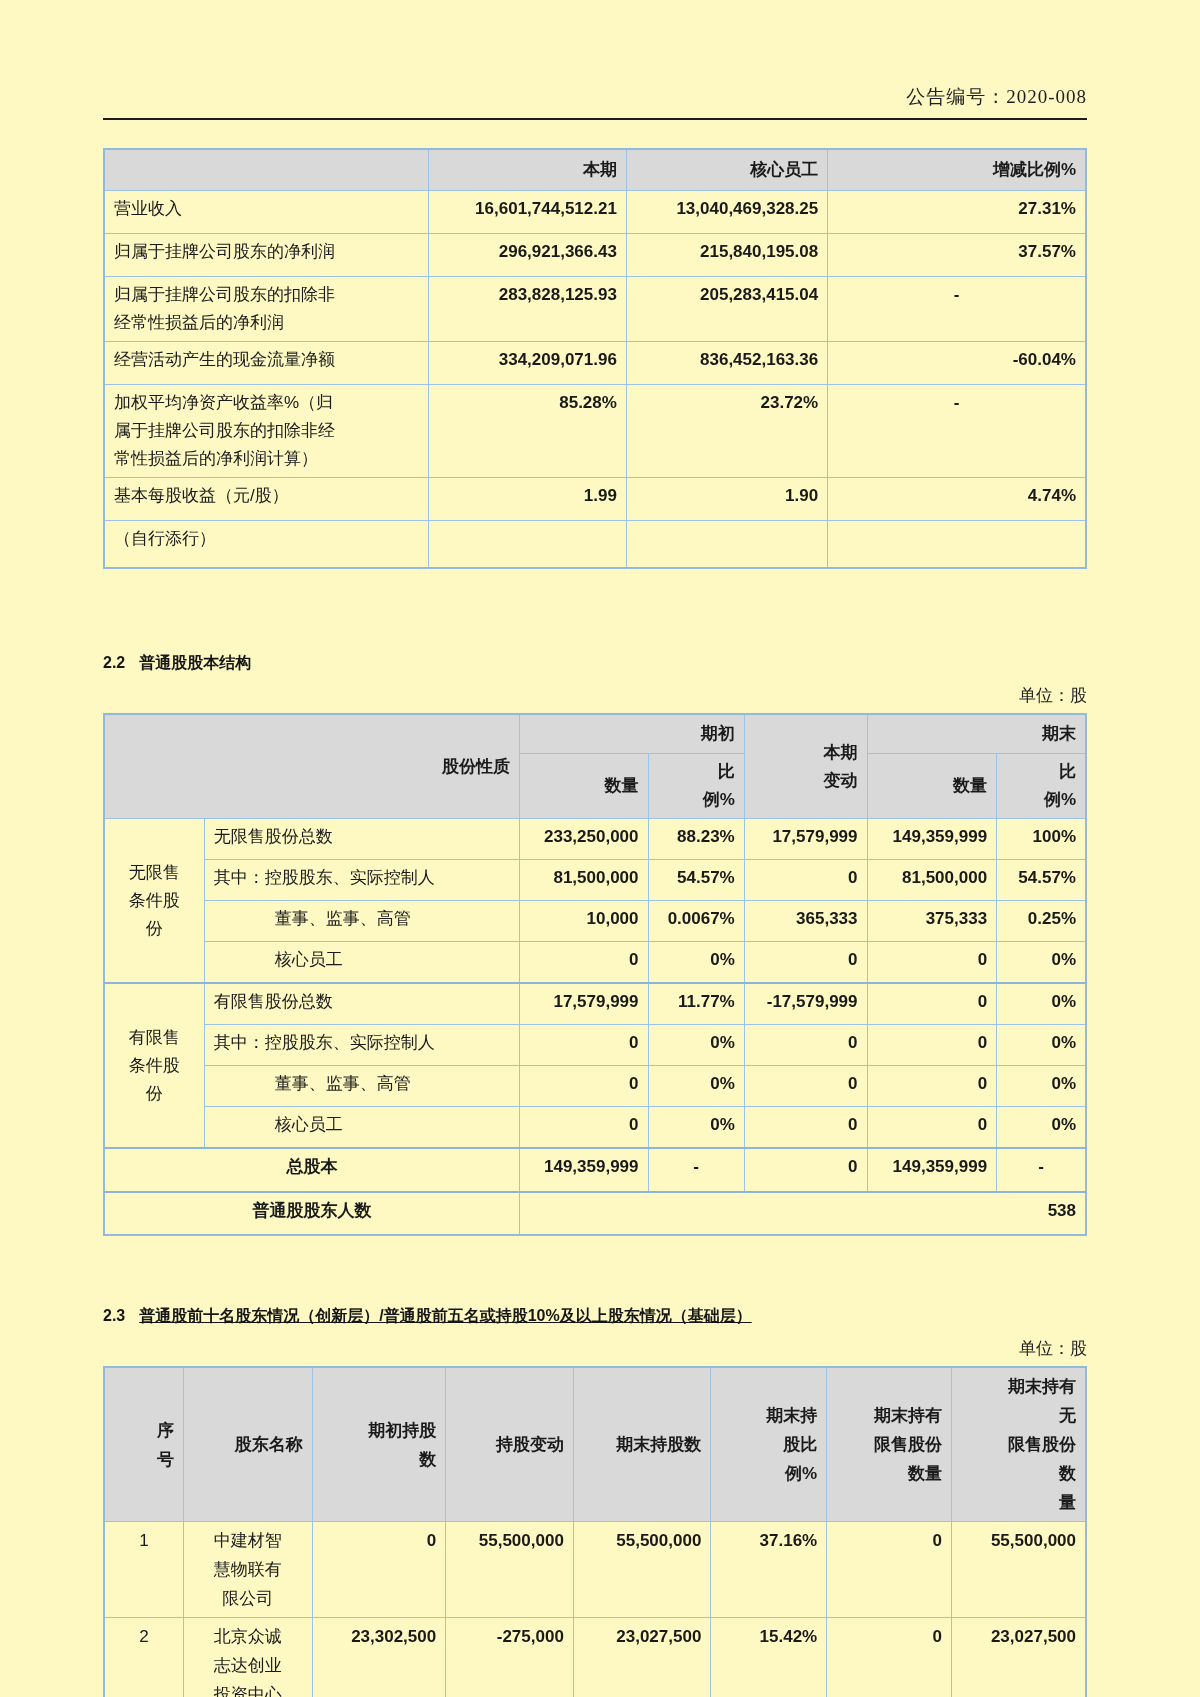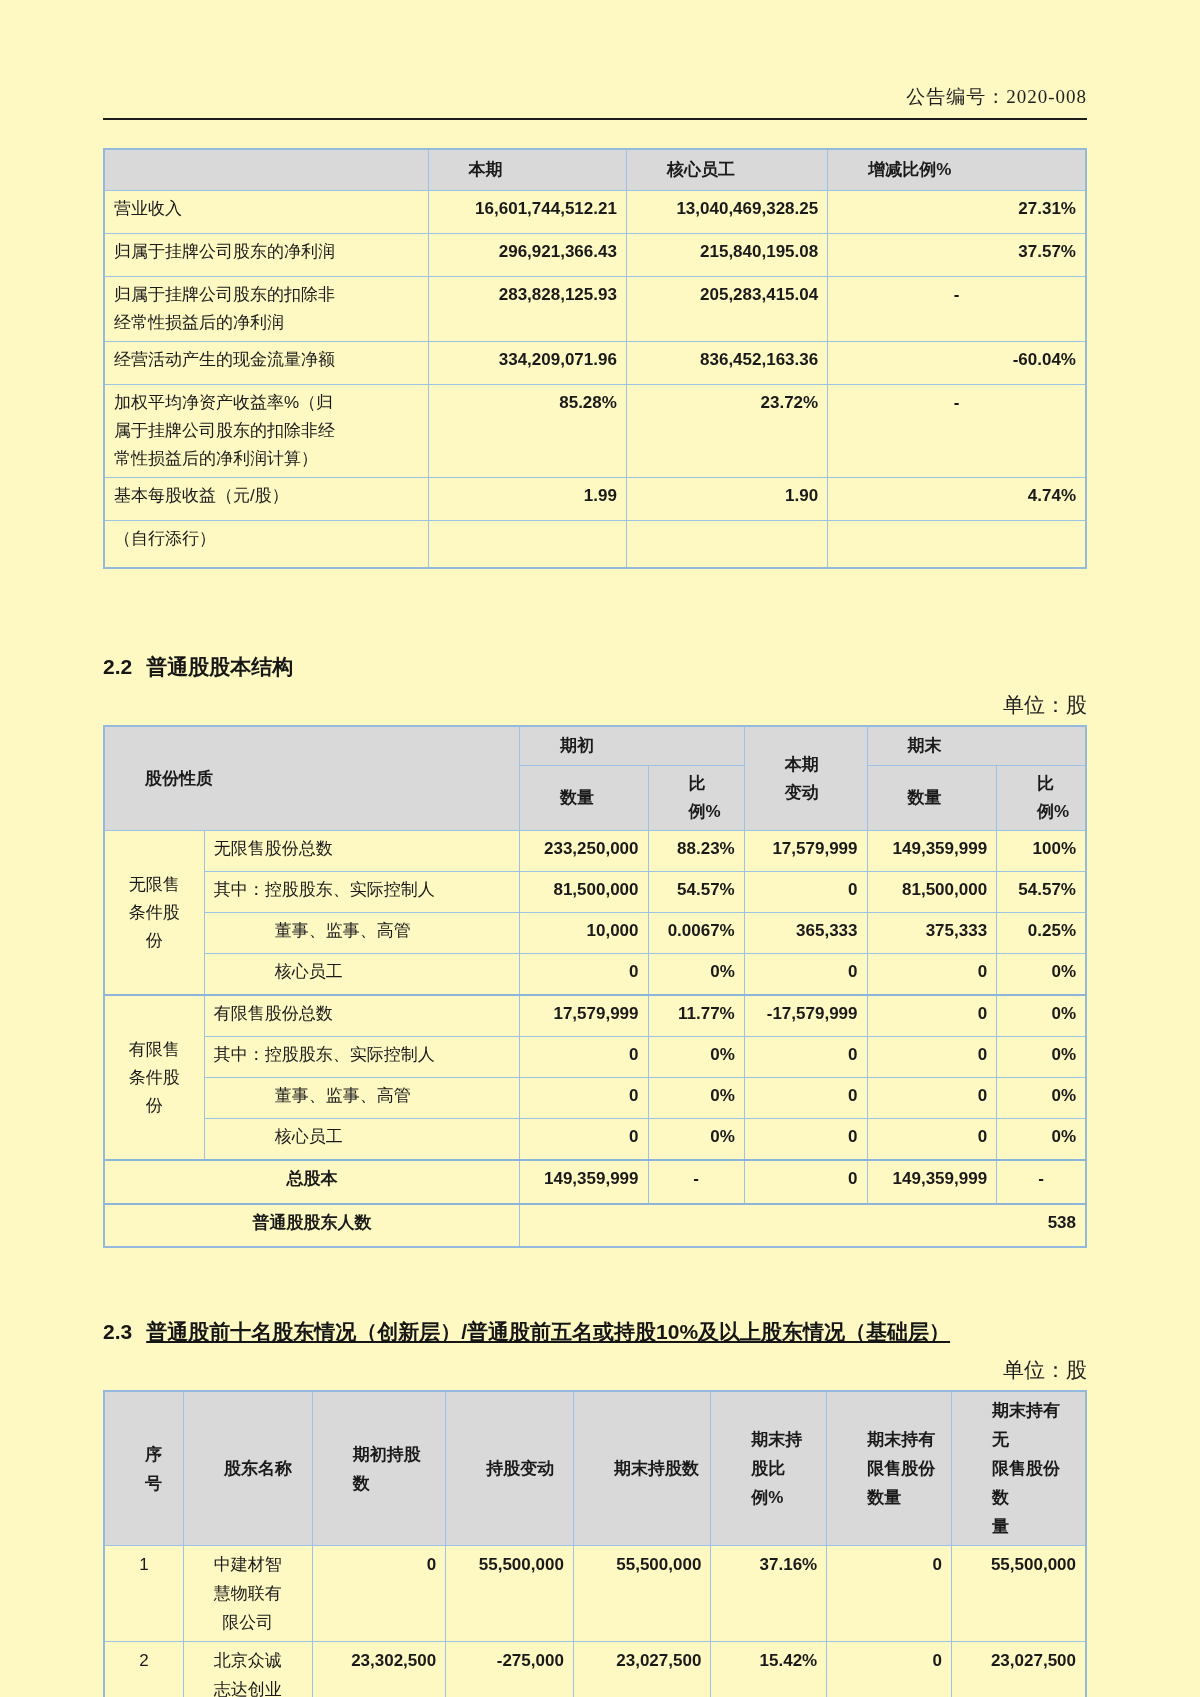--- a/index.html
+++ b/index.html
@@ -32,21 +32,21 @@
   th, td {
     border:1px solid #9cc2e5;
     font-size:17px;
     padding:4px 9px;
     vertical-align:top;
     overflow:hidden;
   }
   th {
     background:#d9d9d9;
     font-weight:bold;
-    text-align:left;
+    text-align:right;
     vertical-align:middle;
     line-height:28px;
     padding-left:40px;
   }
   td { line-height:28px; }
   .num   { text-align:right;  font-weight:bold; }
   .dash  { text-align:center; font-weight:bold; }
   .lbl   { text-align:left; }
   .prewrap { white-space:pre-line; }
   .ctr   { text-align:center; }
@@ -54,29 +54,29 @@
   .bold  { font-weight:bold; }
 
   
   #t1 { margin-top:28px; }
   #t1 th { height:32px; line-height:24px; }
   #t1 td { height:34px; }
 
   
   .section-heading {
     margin-top:84px;
-    font-size:21px;
+    font-size:16px;
     font-weight:bold;
     color:#161616;
   }
   .section-heading .sec-num { display:inline-block; margin-right:14px; }
   .unit-line {
     margin-top:10px;
     text-align:right;
-    font-size:21px;
+    font-size:17px;
     color:#1f1f1f;
   }
 
   
   #t2 { margin-top:6px; }
   #t2 td { height:32px; }
   #t2 .group-cell { vertical-align:middle; text-align:center; }
   #t2 tr.thick-top td { border-top:2px solid #8db4da; }
 
   

